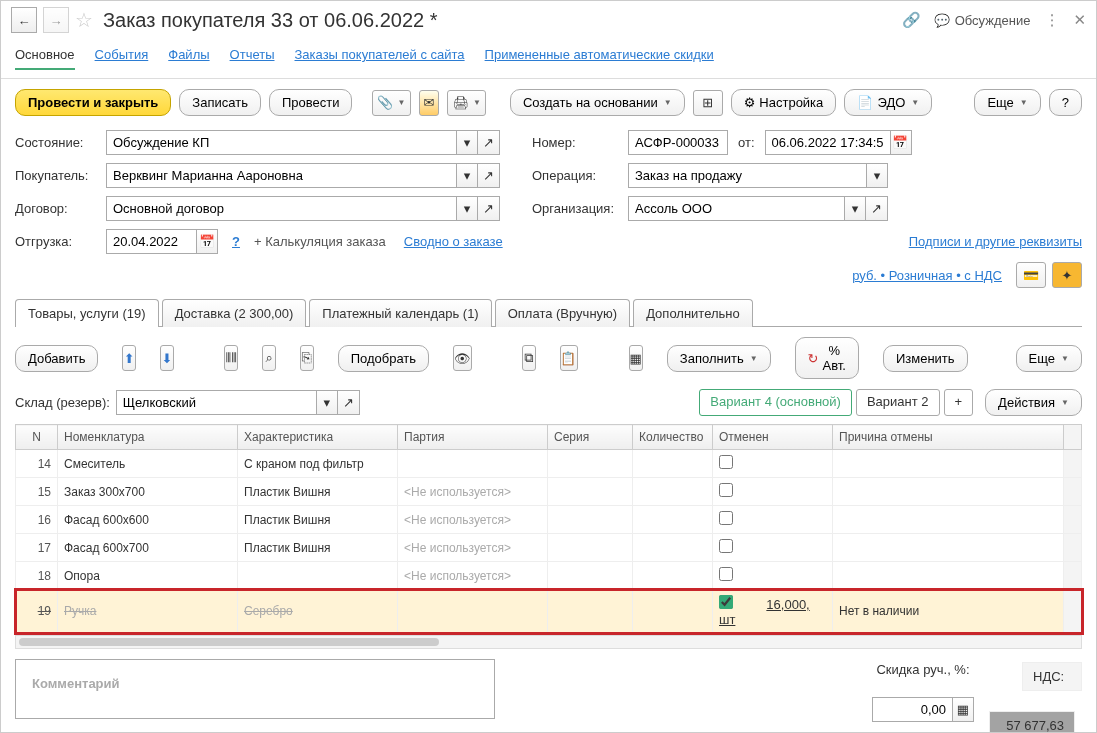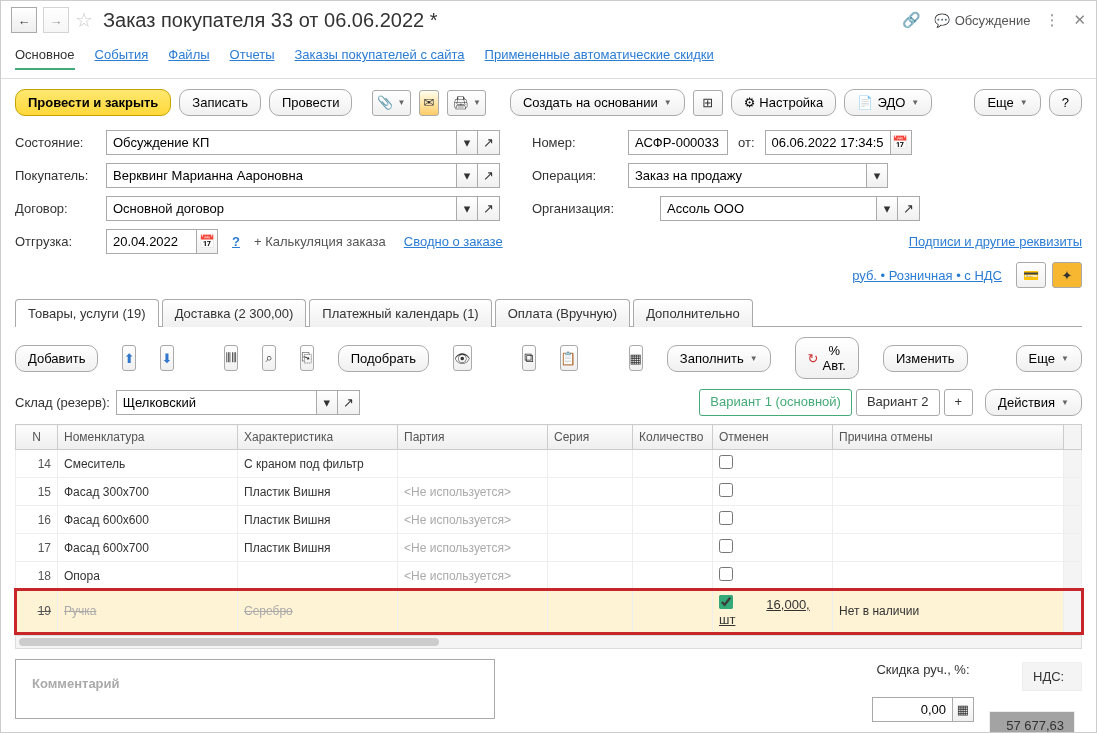--- a/index.html
+++ b/index.html
@@ -142,21 +142,21 @@
 <div class="form-row">
   <span class="form-label">Договор:</span>
   <div class="input-group">
     <input class="txt-input" style="width: 350px;" value="Основной договор">
     <span class="igbtn">▾</span>
     <span class="igbtn">↗</span>
   </div>
   <span style="width:20px"></span>
   <span style="width:90px">Организация:</span>
   <div class="input-group">
-    <input class="txt-input" style="width: 216px; margin-left: 32px;" value="Ассоль ООО">
+    <input class="txt-input" style="width: 216px;" value="Ассоль ООО">
     <span class="igbtn">▾</span>
     <span class="igbtn">↗</span>
   </div>
 </div>
 
 <div class="form-row">
   <span class="form-label">Отгрузка:</span>
   <div class="input-group">
     <input class="txt-input" style="width: 90px;" value="20.04.2022">
     <span class="igbtn">📅</span>
@@ -216,21 +216,21 @@
   </div>
 
   <div class="wh-row">
     <span>Склад (резерв):</span>
     <div class="input-group">
       <input class="txt-input" style="width: 200px;" value="Щелковский">
       <span class="igbtn">▾</span>
       <span class="igbtn">↗</span>
     </div>
     <div class="var-group">
-      <span class="var-btn active">Вариант 1 (основной)</span>
+      <span class="var-btn active">Вариант 4 (основной)</span>
       <span class="var-btn">Вариант 2</span>
       <span class="var-btn">+</span>
       <button class="btn" style="margin-left:8px;">
           <span>Действия</span>
           <span class="dd-arrow">▼</span>
         </button>
     </div>
   </div>
 
   <div style="position:relative;">
@@ -255,21 +255,21 @@
             <td>С краном под фильтр</td>
             <td class=""></td>
             <td></td>
             <td></td>
             <td class="no-strike"><input type="checkbox" class="chk" style="accent-color: rgb(51, 170, 119);"> </td>
             <td class="no-strike"></td>
             <td style="background:#f4f4f4;"></td>
           </tr>
           <tr>
             <td class="num">15</td>
-            <td>Фасад 300х700</td>
+            <td>Заказ 300х700</td>
             <td>Пластик Вишня</td>
             <td class="placeholder-gray">&lt;Не используется&gt;</td>
             <td></td>
             <td></td>
             <td class="no-strike"><input type="checkbox" class="chk" style="accent-color: rgb(51, 170, 119);"> </td>
             <td class="no-strike"></td>
             <td style="background:#f4f4f4;"></td>
           </tr>
           <tr>
             <td class="num">16</td>

